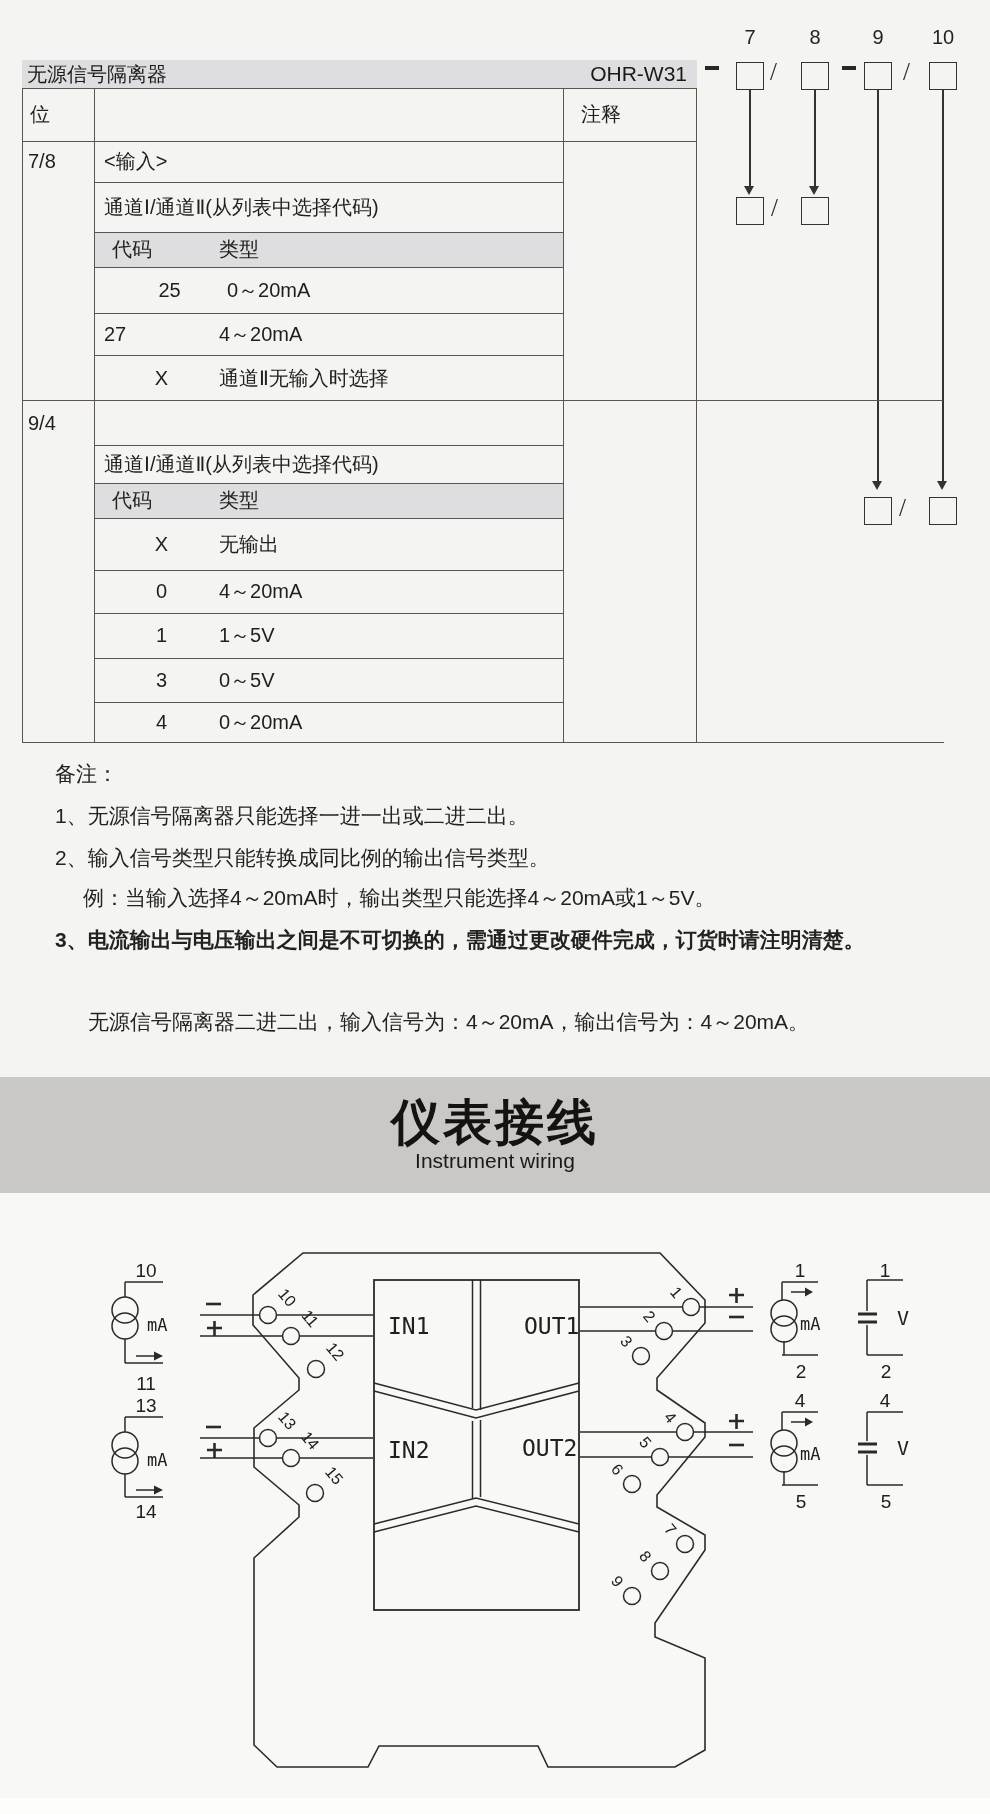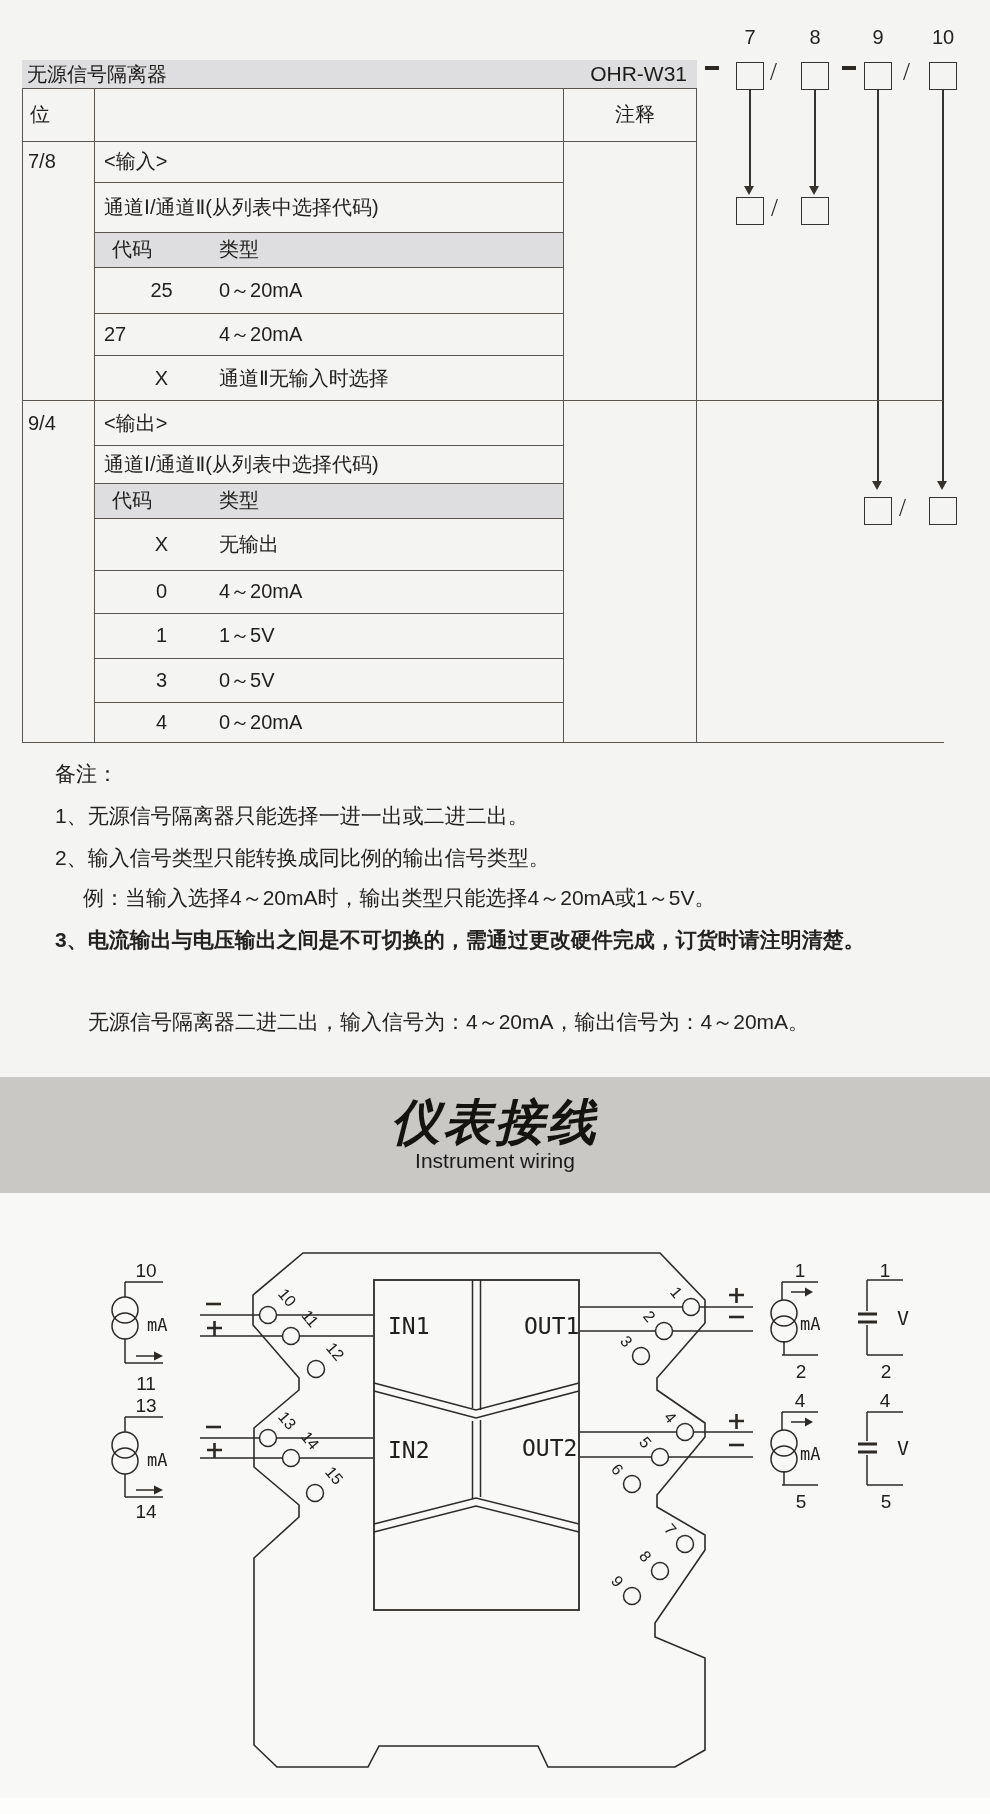--- a/index.html
+++ b/index.html
@@ -19,21 +19,21 @@
   .code-dash{position:absolute;width:14px;height:3.6px;background:#2b2824;}
   .code-slash{position:absolute;font-size:25px;color:#2b2824;font-family:"Liberation Serif",serif;}
   .arrow-line{position:absolute;width:1.6px;background:#36332e;}
   .arrow-head{position:absolute;width:0;height:0;border-left:5.5px solid transparent;
               border-right:5.5px solid transparent;border-top:9px solid #36332e;}
   
   .remark{position:absolute;font-size:21px;color:#242220;white-space:nowrap;}
   
   .banner{position:absolute;left:0;top:1077px;width:990px;height:116px;background:#c9c8c5;
           display:flex;flex-direction:column;align-items:center;justify-content:center;}
-  .banner-title{font-size:49px;font-weight:bold;letter-spacing:3px;color:#151310;line-height:1.05;font-style:italic;}
+  .banner-title{font-size:49px;font-weight:bold;letter-spacing:3px;color:#151310;line-height:1.05;}
   .banner-sub{font-size:21px;color:#1c1a18;margin-top:1px;}
   .diagram-bg{position:absolute;left:0;top:1193px;width:990px;height:605px;background:#f8f8f6;}
   .bottom-strip{position:absolute;left:0;top:1798px;width:990px;height:16px;background:#fdfdfc;}
   
   text{fill:#22201d;}
   .t-num{font-family:"Liberation Sans","DejaVu Sans",sans-serif;font-size:19px;}
   .t-term{font-family:"Liberation Sans","DejaVu Sans",sans-serif;font-size:16px;}
   .t-mono{font-family:"DejaVu Sans Mono",monospace;font-size:17px;}
   .t-block{font-family:"DejaVu Sans Mono",monospace;font-size:23px;}
   .t-v{font-family:"DejaVu Sans Mono",monospace;font-size:20px;}
@@ -101,55 +101,52 @@
   <div class="hl" style="left:94px;top:483px;width:469px;"></div>
   <div class="hl" style="left:94px;top:518px;width:469px;"></div>
   <div class="hl" style="left:94px;top:570px;width:469px;"></div>
   <div class="hl" style="left:94px;top:613px;width:469px;"></div>
   <div class="hl" style="left:94px;top:658px;width:469px;"></div>
   <div class="hl" style="left:94px;top:702px;width:469px;"></div>
 
   <div class="cell serif" style="left:22px;top:88px;width:72px;height:53px;padding-left:8px;">
     <span>位</span>
     </div>
-  <div class="cell serif" style="left:591px;top:88px;width:134px;height:53px;padding-left:24px;">
+  <div class="cell serif" style="left:557px;top:88px;width:134px;height:53px;padding-left:24px;">
     <span>注释</span>
     </div>
 
   <div class="cell serif" style="left:22px;top:141px;width:72px;height:41px;padding-left:6px;">
     <span>7/8</span>
     </div>
   <div class="cell serif" style="left:94px;top:141px;width:469px;height:41px;padding-left:10px;">
     <span>&lt;输入&gt;</span>
     </div>
   <div class="cell serif" style="left:94px;top:182px;width:469px;height:50px;padding-left:10px;">
     <span>通道Ⅰ/通道Ⅱ(从列表中选择代码)</span>
     </div>
   <div class="cell serif" style="left:94px;top:232px;width:469px;height:35px;padding-left:10px;">
     <span class="code-span">代码</span>
     <span>类型</span>
     </div>
-  <div class="cell serif" style="left:94px;top:267px;width:469px;height:46px;padding-left:10px;">
+  <div class="cell serif" style="left:94px;top:267px;width:469px;height:46px;padding-left:18px;">
     <span class="code-span" style="text-align:center;padding-left:0;">25</span>
     <span>0～20mA</span>
     </div>
   <div class="cell serif" style="left:94px;top:313px;width:469px;height:42px;padding-left:10px;">
     <span class="code-span" style="padding-left:0;">27</span>
     <span>4～20mA</span>
     </div>
   <div class="cell serif" style="left:94px;top:355px;width:469px;height:46px;padding-left:10px;">
     <span class="code-span" style="text-align:center;padding-left:0;">X</span>
     <span>通道Ⅱ无输入时选择</span>
     </div>
 
   <div class="cell serif" style="left:22px;top:401px;width:72px;height:44px;padding-left:6px;">
     <span>9/4</span>
-    </div>
-  <div class="cell serif" style="left:94px;top:401px;width:469px;height:44px;padding-left:10px;">
-    <span>&lt;输出&gt;</span>
     </div>
   <div class="cell serif" style="left:94px;top:445px;width:469px;height:38px;padding-left:10px;">
     <span>通道Ⅰ/通道Ⅱ(从列表中选择代码)</span>
     </div>
   <div class="cell serif" style="left:94px;top:483px;width:469px;height:35px;padding-left:10px;">
     <span class="code-span">代码</span>
     <span>类型</span>
     </div>
   <div class="cell serif" style="left:94px;top:518px;width:469px;height:52px;padding-left:10px;">
     <span class="code-span" style="text-align:center;padding-left:0;">X</span>

